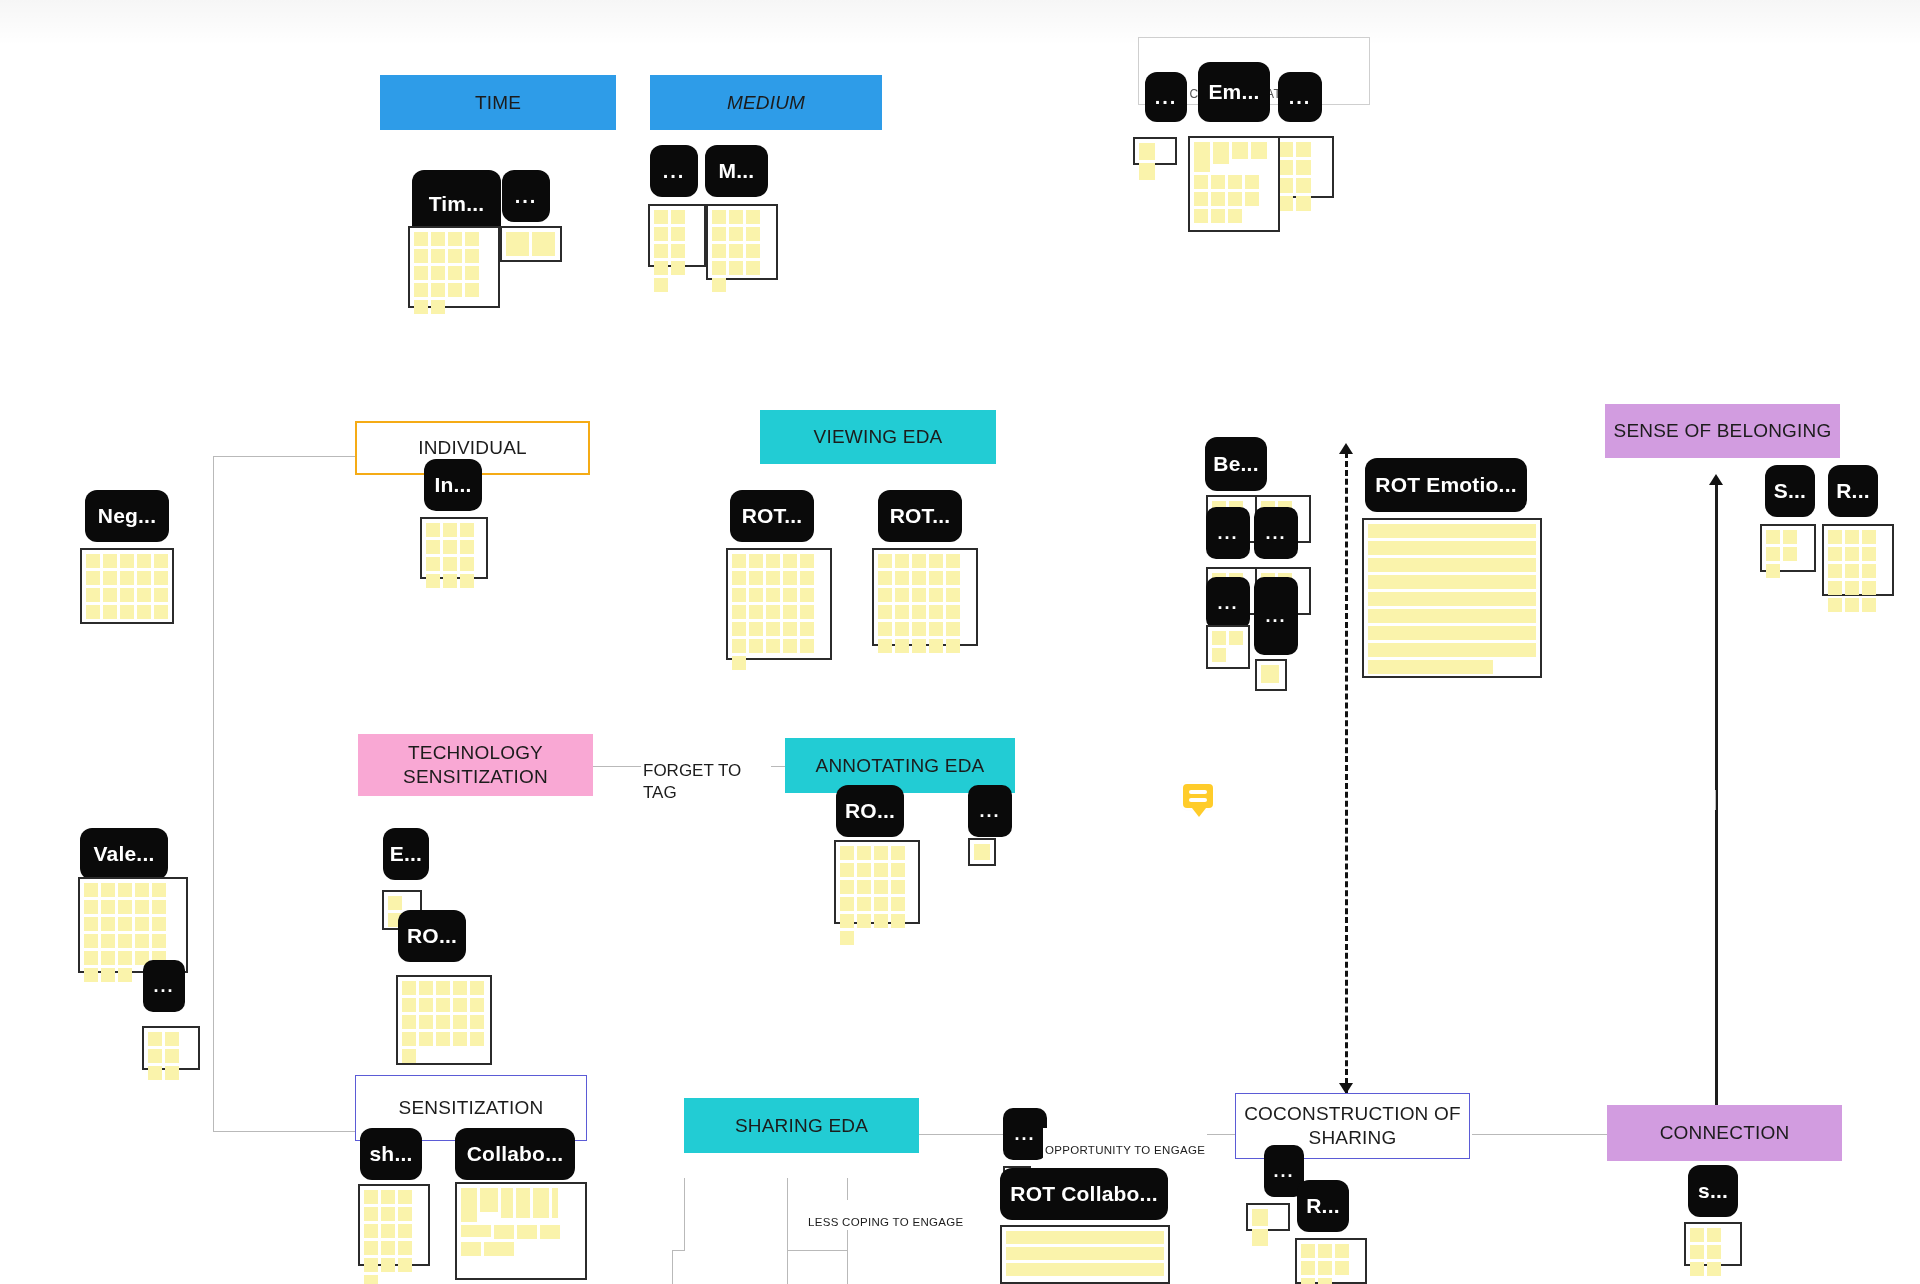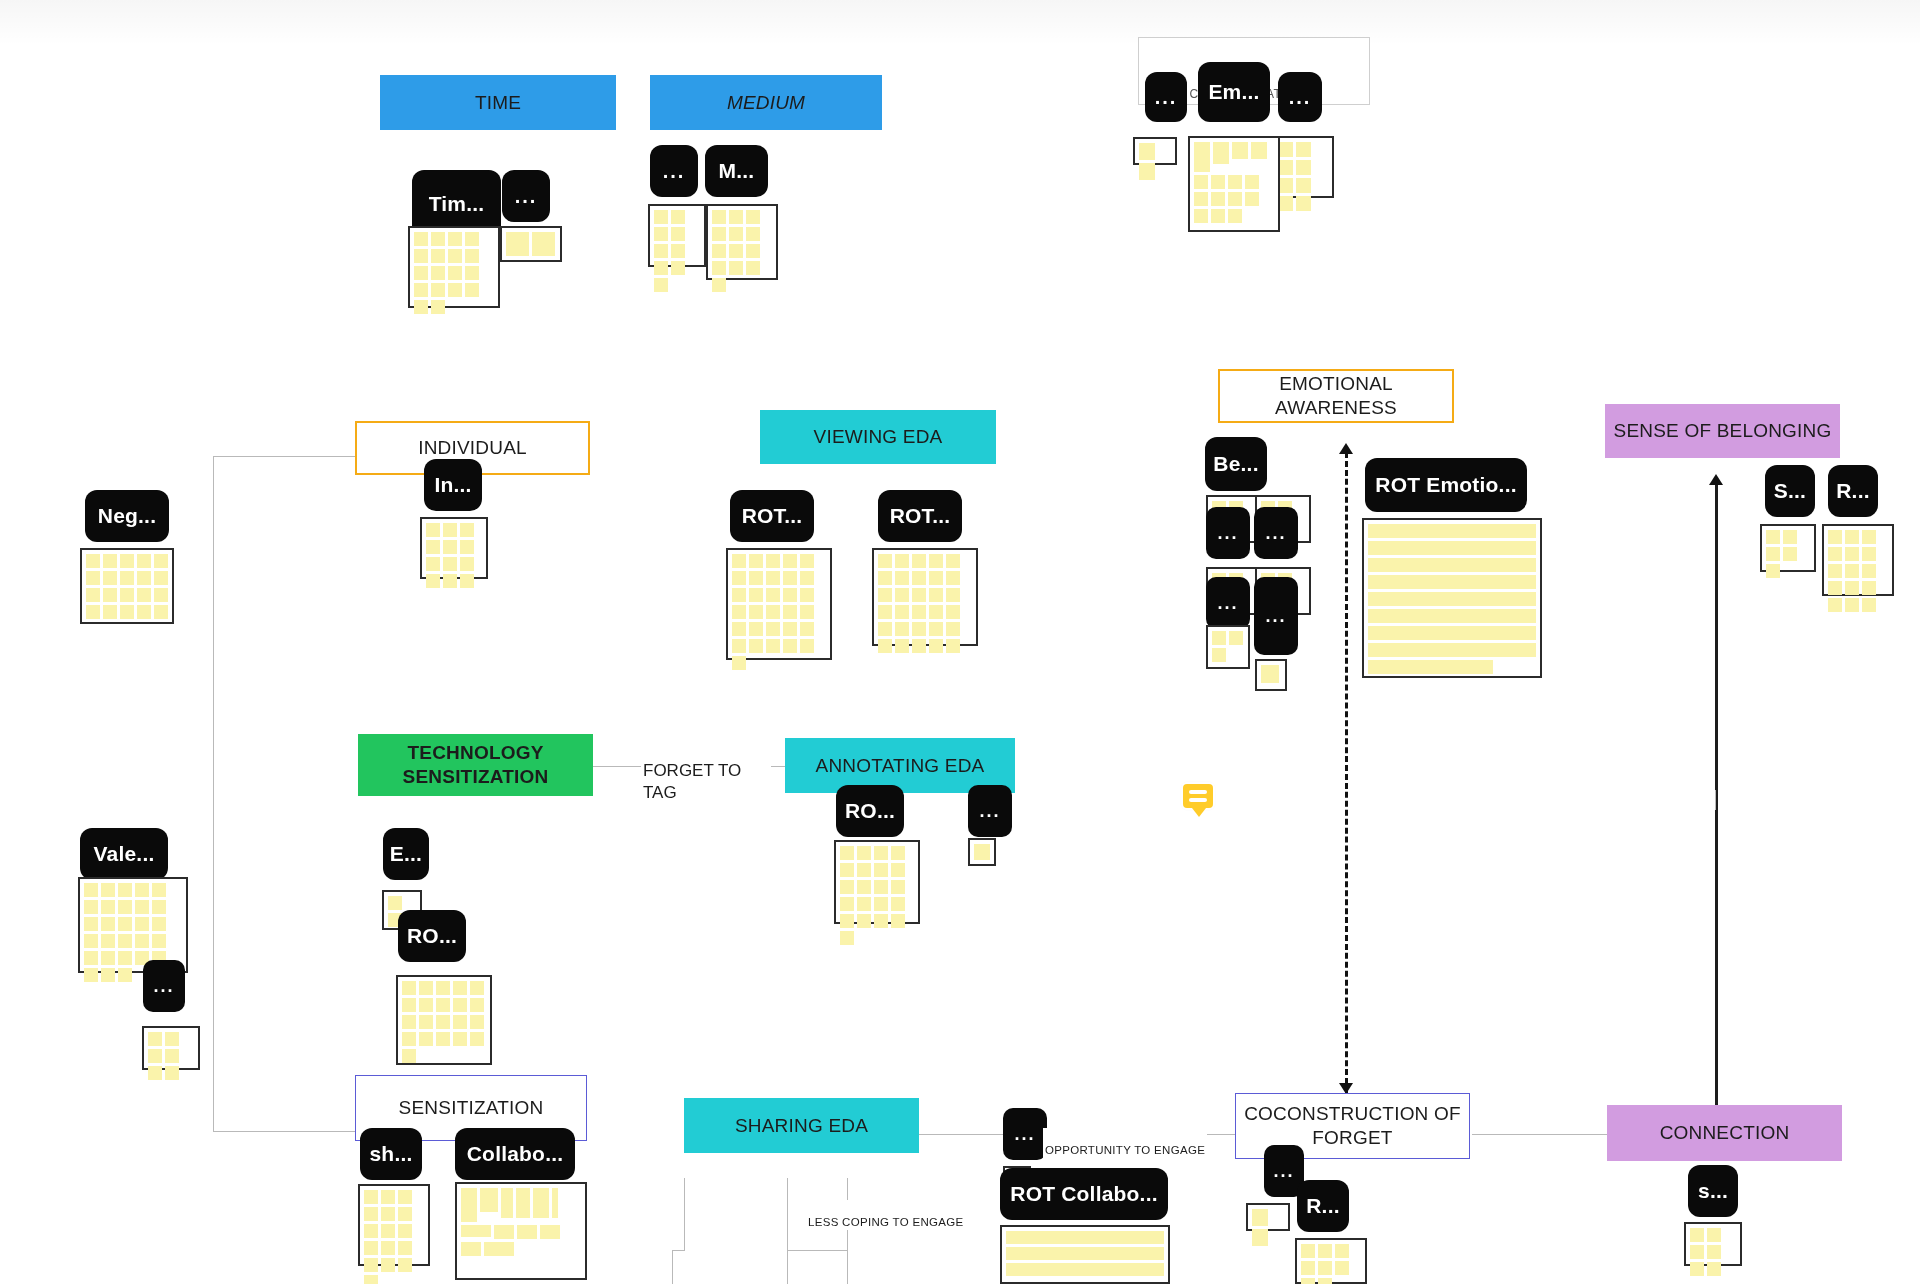--- a/index.html
+++ b/index.html
@@ -33,21 +33,21 @@
     text-align: center;
     font-size: 19px;
     color: #1c1c1c;
     letter-spacing: .2px;
     line-height: 1.25;
     padding: 4px 8px;
     white-space: pre-line;
   }
   .cat.blue    { background: #2e9ce8; }
   .cat.teal    { background: #22ccd4; }
-  .cat.pink    { background: #22c55e; font-weight: bold; }
+  .cat.pink    { background: #f9a8d4; }
   .cat.purple  { background: #d29ce0; }
   .cat.outline-orange { background:#fff; border: 2.5px solid #f5ab15; }
   .cat.outline-blue   { background:#fff; border: 1.6px solid #5b5bd6; }
   .cat.outline-grey   { background:#fff; border: 1px solid #cfcfcf; font-size: 12px; color:#555; align-items:flex-end; padding-bottom:2px;}
 
   
   .chip {
     position: absolute;
     background: #0a0a0a;
     color: #ffffff;
@@ -431,23 +431,20 @@
         <span class="note" style="width:14px;height:14px;"></span>
       <span class="note" style="width:14px;height:14px;"></span>
         <span class="note" style="width:14px;height:14px;"></span>
         <span class="note" style="width:14px;height:14px;"></span>
         <span class="note" style="width:14px;height:14px;"></span>
         <span class="note" style="width:14px;height:14px;"></span>
         <span class="note" style="width:14px;height:14px;"></span>
     </div>
   </div>
 
-  <div class="cat outline-orange" style="left:1218px; top:369px; width:236px; height:54px;">
-    <span>EMOTIONAL AWARENESS</span>
-  </div>
   <div class="chip" style="left:1205px; top:437px; width:62px; height:54px;">
     <span>Be...</span>
   </div>
   <div class="frame" style="left:1206px; top:495px; width:56px; height:48px;">
     <div class="notes">
       <span class="note" style="width:14px;height:14px;"></span>
         <span class="note" style="width:14px;height:14px;"></span>
         <span class="note" style="width:14px;height:14px;"></span>
       <span class="note" style="width:14px;height:14px;"></span>
         <span class="note" style="width:14px;height:14px;"></span>
@@ -778,21 +775,21 @@
   <div class="frame" style="left:1000px; top:1225px; width:170px; height:59px;">
     <div class="notes">
       <span class="note" style="width:160px;height:13px;"></span>
       <span class="note" style="width:160px;height:13px;"></span>
       <span class="note" style="width:160px;height:13px;"></span>
     </div>
   </div>
 
   <div class="cat outline-blue" style="left:1235px; top:1093px; width:235px; height:66px;">
     <span>COCONSTRUCTION OF
-FORGET</span>
+SHARING</span>
   </div>
   <div class="chip dots sm" style="left:1264px; top:1145px; width:40px; height:52px;">
     <span>...</span>
   </div>
   <div class="frame" style="left:1246px; top:1203px; width:44px; height:28px;">
     <div class="notes">
       <span class="note" style="width:16px;height:17px;"></span>
         <span class="note" style="width:16px;height:17px;"></span>
     </div>
   </div>

